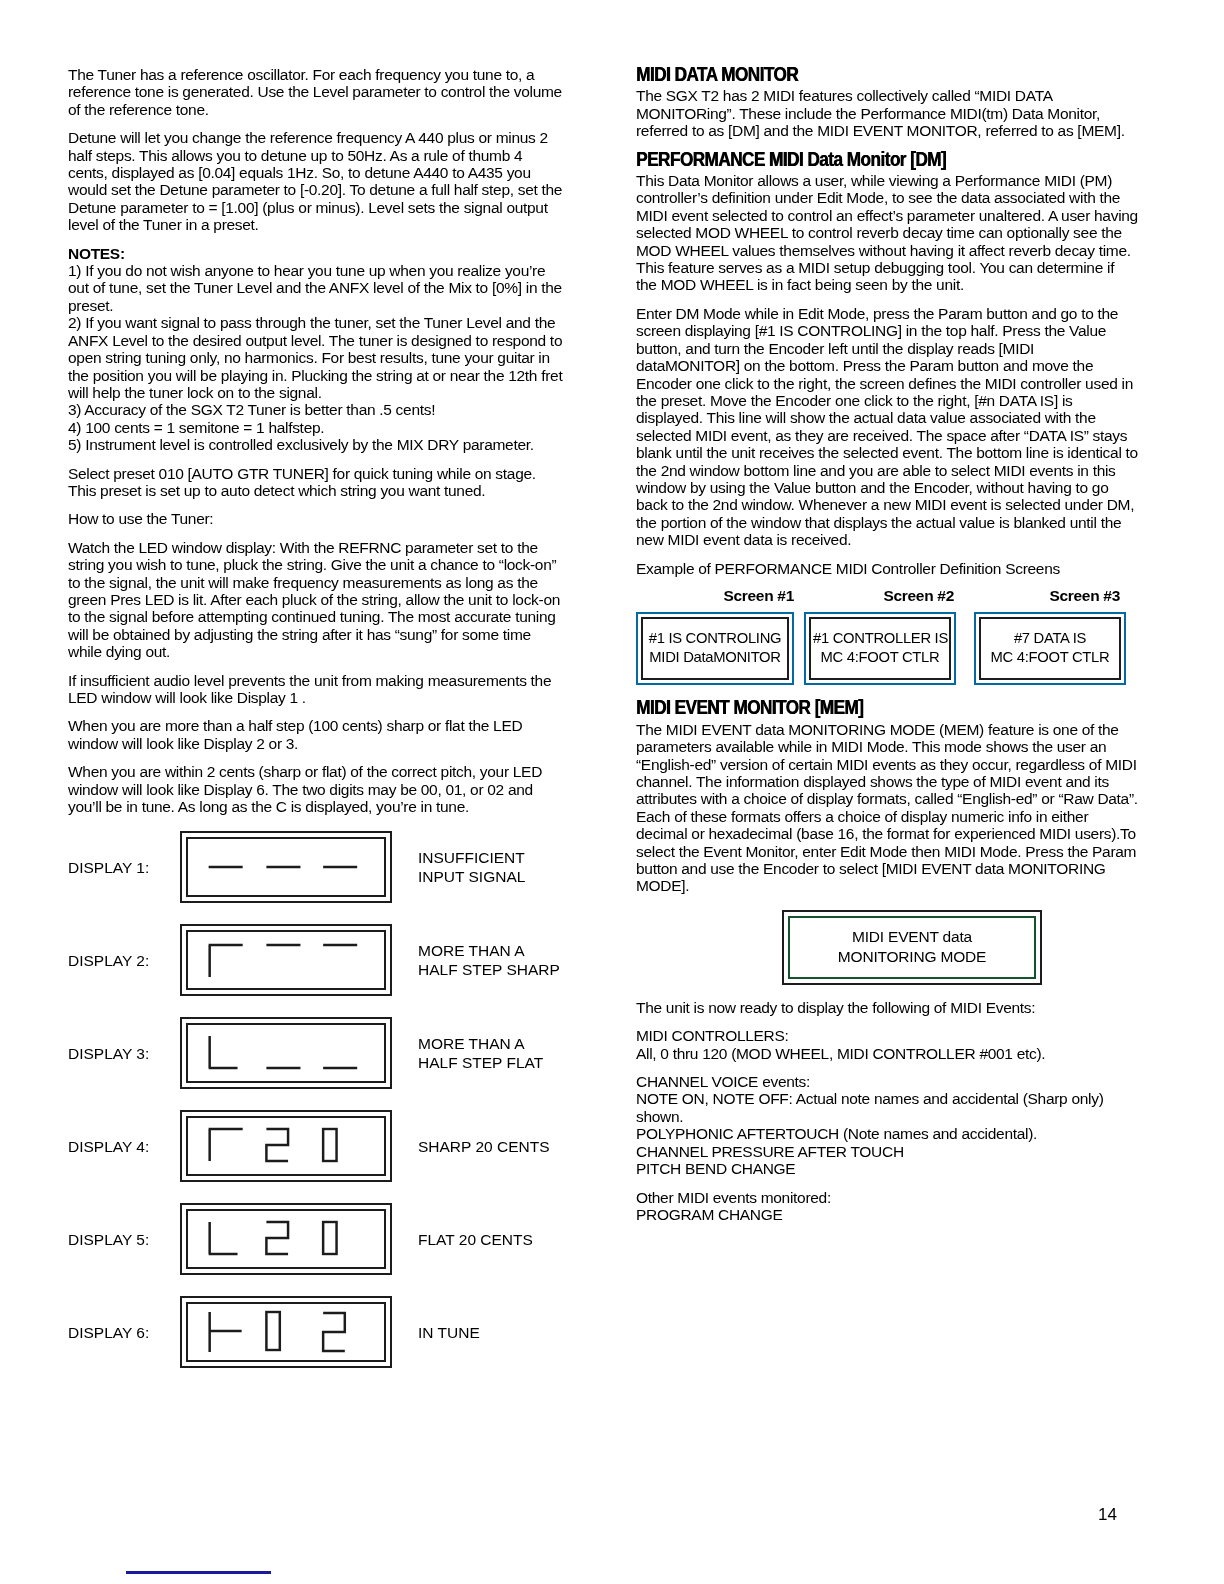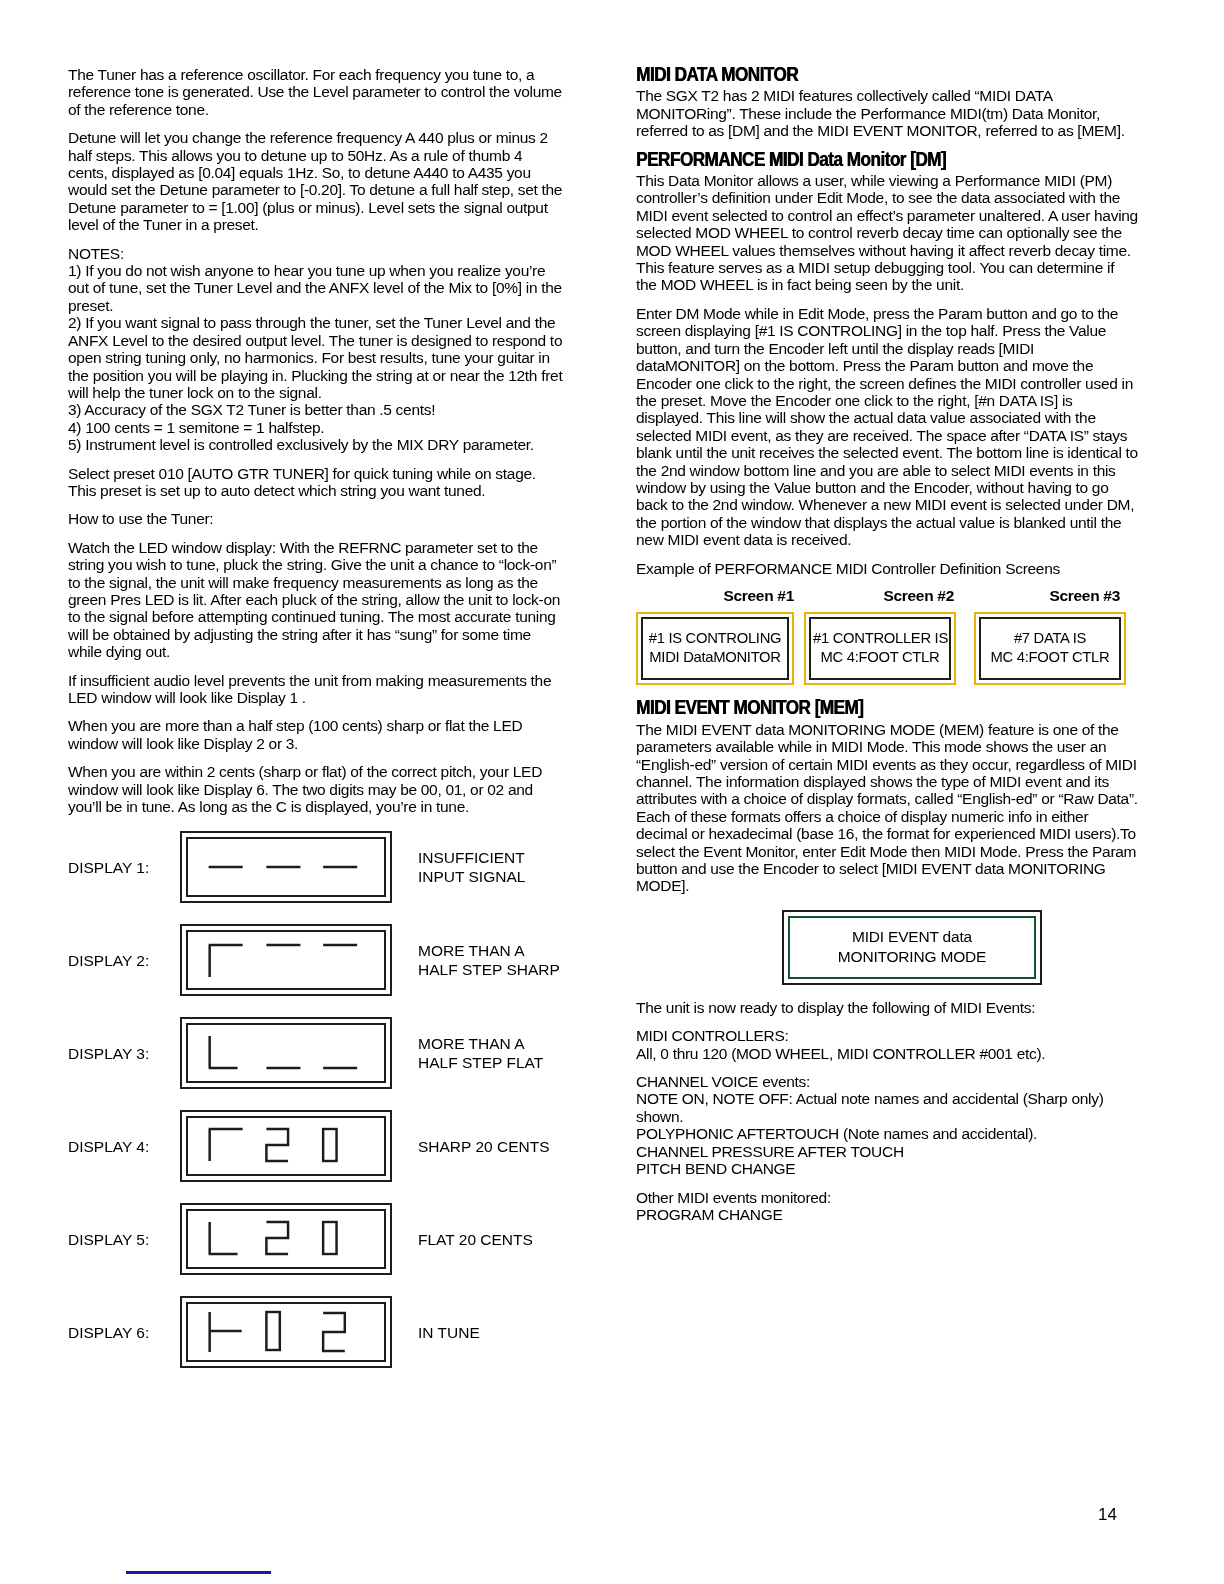--- a/index.html
+++ b/index.html
@@ -12,21 +12,21 @@
     font-family:"Liberation Sans", sans-serif;
     color:#000000;
   }
   .columns { display:flex; padding:66px 0 0 68px; gap:72px; }
   .col { font-size:15.5px; line-height:17.4px; letter-spacing:-0.3px; }
   .col-left  { width:496px; }
   .col-right { width:502px; }
 
   .para { margin:0 0 11px 0; }
   .tight { margin:0; }
-  .b { font-weight:normal; }
+  .b { font-weight:bold; }
 
   .hd {
     display:inline-block;
     font-size:19.5px; font-weight:700; letter-spacing:-0.6px;
     transform:scaleX(0.88); transform-origin:left center;
     text-shadow:0.6px 0 0 currentColor;
     margin:0 0 2px 0; white-space:nowrap;
   }
   .hd-wrap { margin:3px 0 2px 0; }
 
@@ -44,21 +44,21 @@
   .led-inner svg { display:block; width:100%; height:100%; }
   .display-caption { padding-left:26px; font-size:15.5px; line-height:19px; letter-spacing:0; }
 
   
   .screen-labels { display:flex; margin:10px 0 8px 0; }
   .screen-labels div { font-weight:bold; text-align:right; }
   .sl1 { width:158px; margin-right:8px; }
   .sl2 { width:152px; margin-right:14px; }
   .sl3 { width:152px; }
   .screens-row { display:flex; margin-bottom:14px; }
-  .screen-box { border:2px solid #eab308; padding:3px; background:#fff; }
+  .screen-box { border:2px solid #0369a1; padding:3px; background:#fff; }
   .sb1 { width:148px; margin-right:10px; }
   .sb2 { width:142px; margin-right:18px; }
   .sb3 { width:142px; }
   .screen-inner {
     border:2px solid #1c1c1c;
     padding:10px 2px 11px 2px;
     text-align:center;
     font-size:14.8px; line-height:19px; letter-spacing:-0.3px;
     white-space:nowrap;
   }

